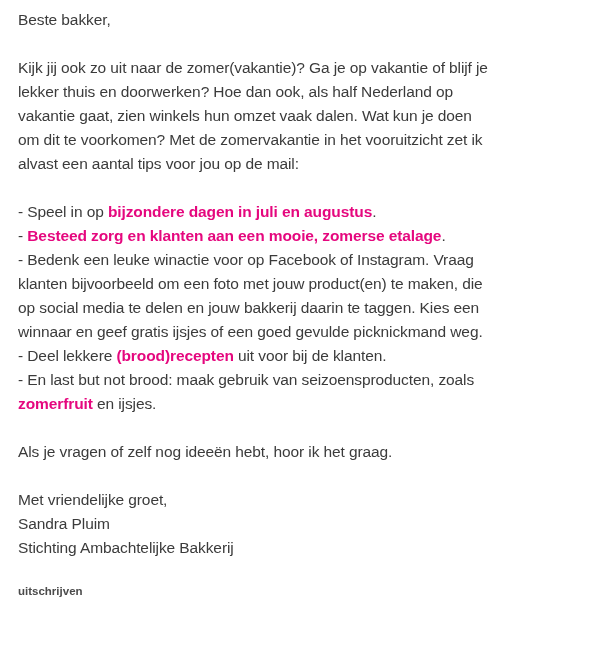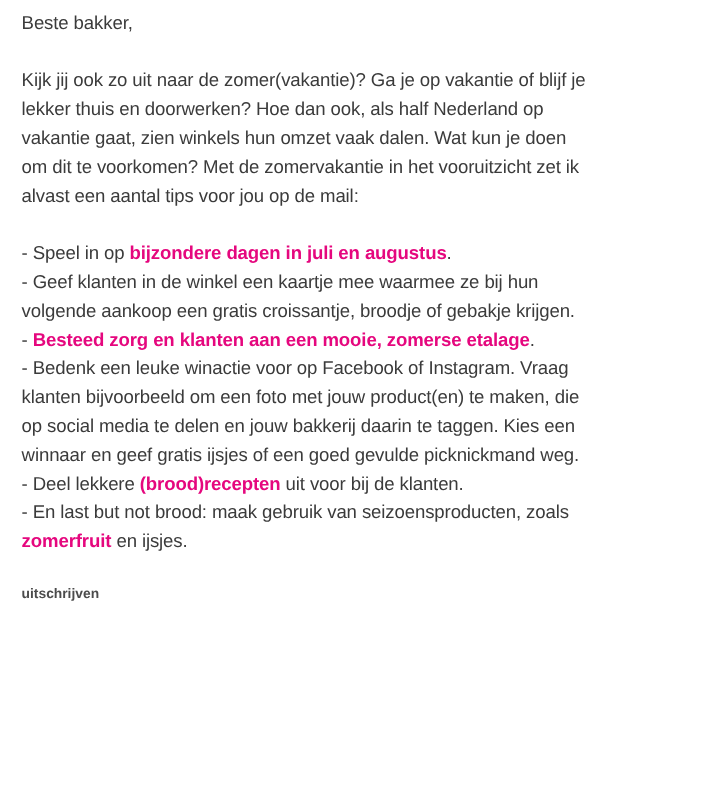--- a/index.html
+++ b/index.html
@@ -44,24 +44,29 @@
 <body>
 
 <div class="email">
 
   <p class="para first">Beste bakker,</p>
 
   <p class="para">Kijk jij ook zo uit naar de zomer(vakantie)? Ga je op vakantie of blijf je lekker thuis en doorwerken? Hoe dan ook, als half Nederland op vakantie gaat, zien winkels hun omzet vaak dalen. Wat kun je doen om dit te voorkomen? Met de zomervakantie in het vooruitzicht zet ik alvast een aantal tips voor jou op de mail:</p>
 
   <div class="tips">
     <p class="tip"><span>- Speel in op </span><a class="hl">bijzondere dagen in juli en augustus</a><span>.</span></p>
-    <p class="tip"><span>- Geef klanten in de winkel een kaartje mee waarmee ze bij hun volgende aankoop een gratis croissantje, broodje of gebakje krijgen.</span></p>
     <p class="tip"><span>- </span><a class="hl">Besteed zorg en klanten aan een mooie, zomerse etalage</a><span>.</span></p>
     <p class="tip"><span>- Bedenk een leuke winactie voor op Facebook of Instagram. Vraag klanten bijvoorbeeld om een foto met jouw product(en) te maken, die op social media te delen en jouw bakkerij daarin te taggen. Kies een winnaar en geef gratis ijsjes of een goed gevulde picknickmand weg.</span></p>
     <p class="tip"><span>- Deel lekkere </span><a class="hl">(brood)recepten</a><span> uit voor bij de klanten.</span></p>
     <p class="tip"><span>- En last but not brood: maak gebruik van seizoensproducten, zoals </span><a class="hl">zomerfruit</a><span> en ijsjes.</span></p>
   </div>
 
+  <p class="para">Als je vragen of zelf nog ideeën hebt, hoor ik het graag.</p>
 
+  <div class="closing">
+    <p>Met vriendelijke groet,</p>
+    <p>Sandra Pluim</p>
+    <p>Stichting Ambachtelijke Bakkerij</p>
+  </div>
 
   <p class="footer"><a>uitschrijven</a></p>
 
 </div>
 
 </body></html>

